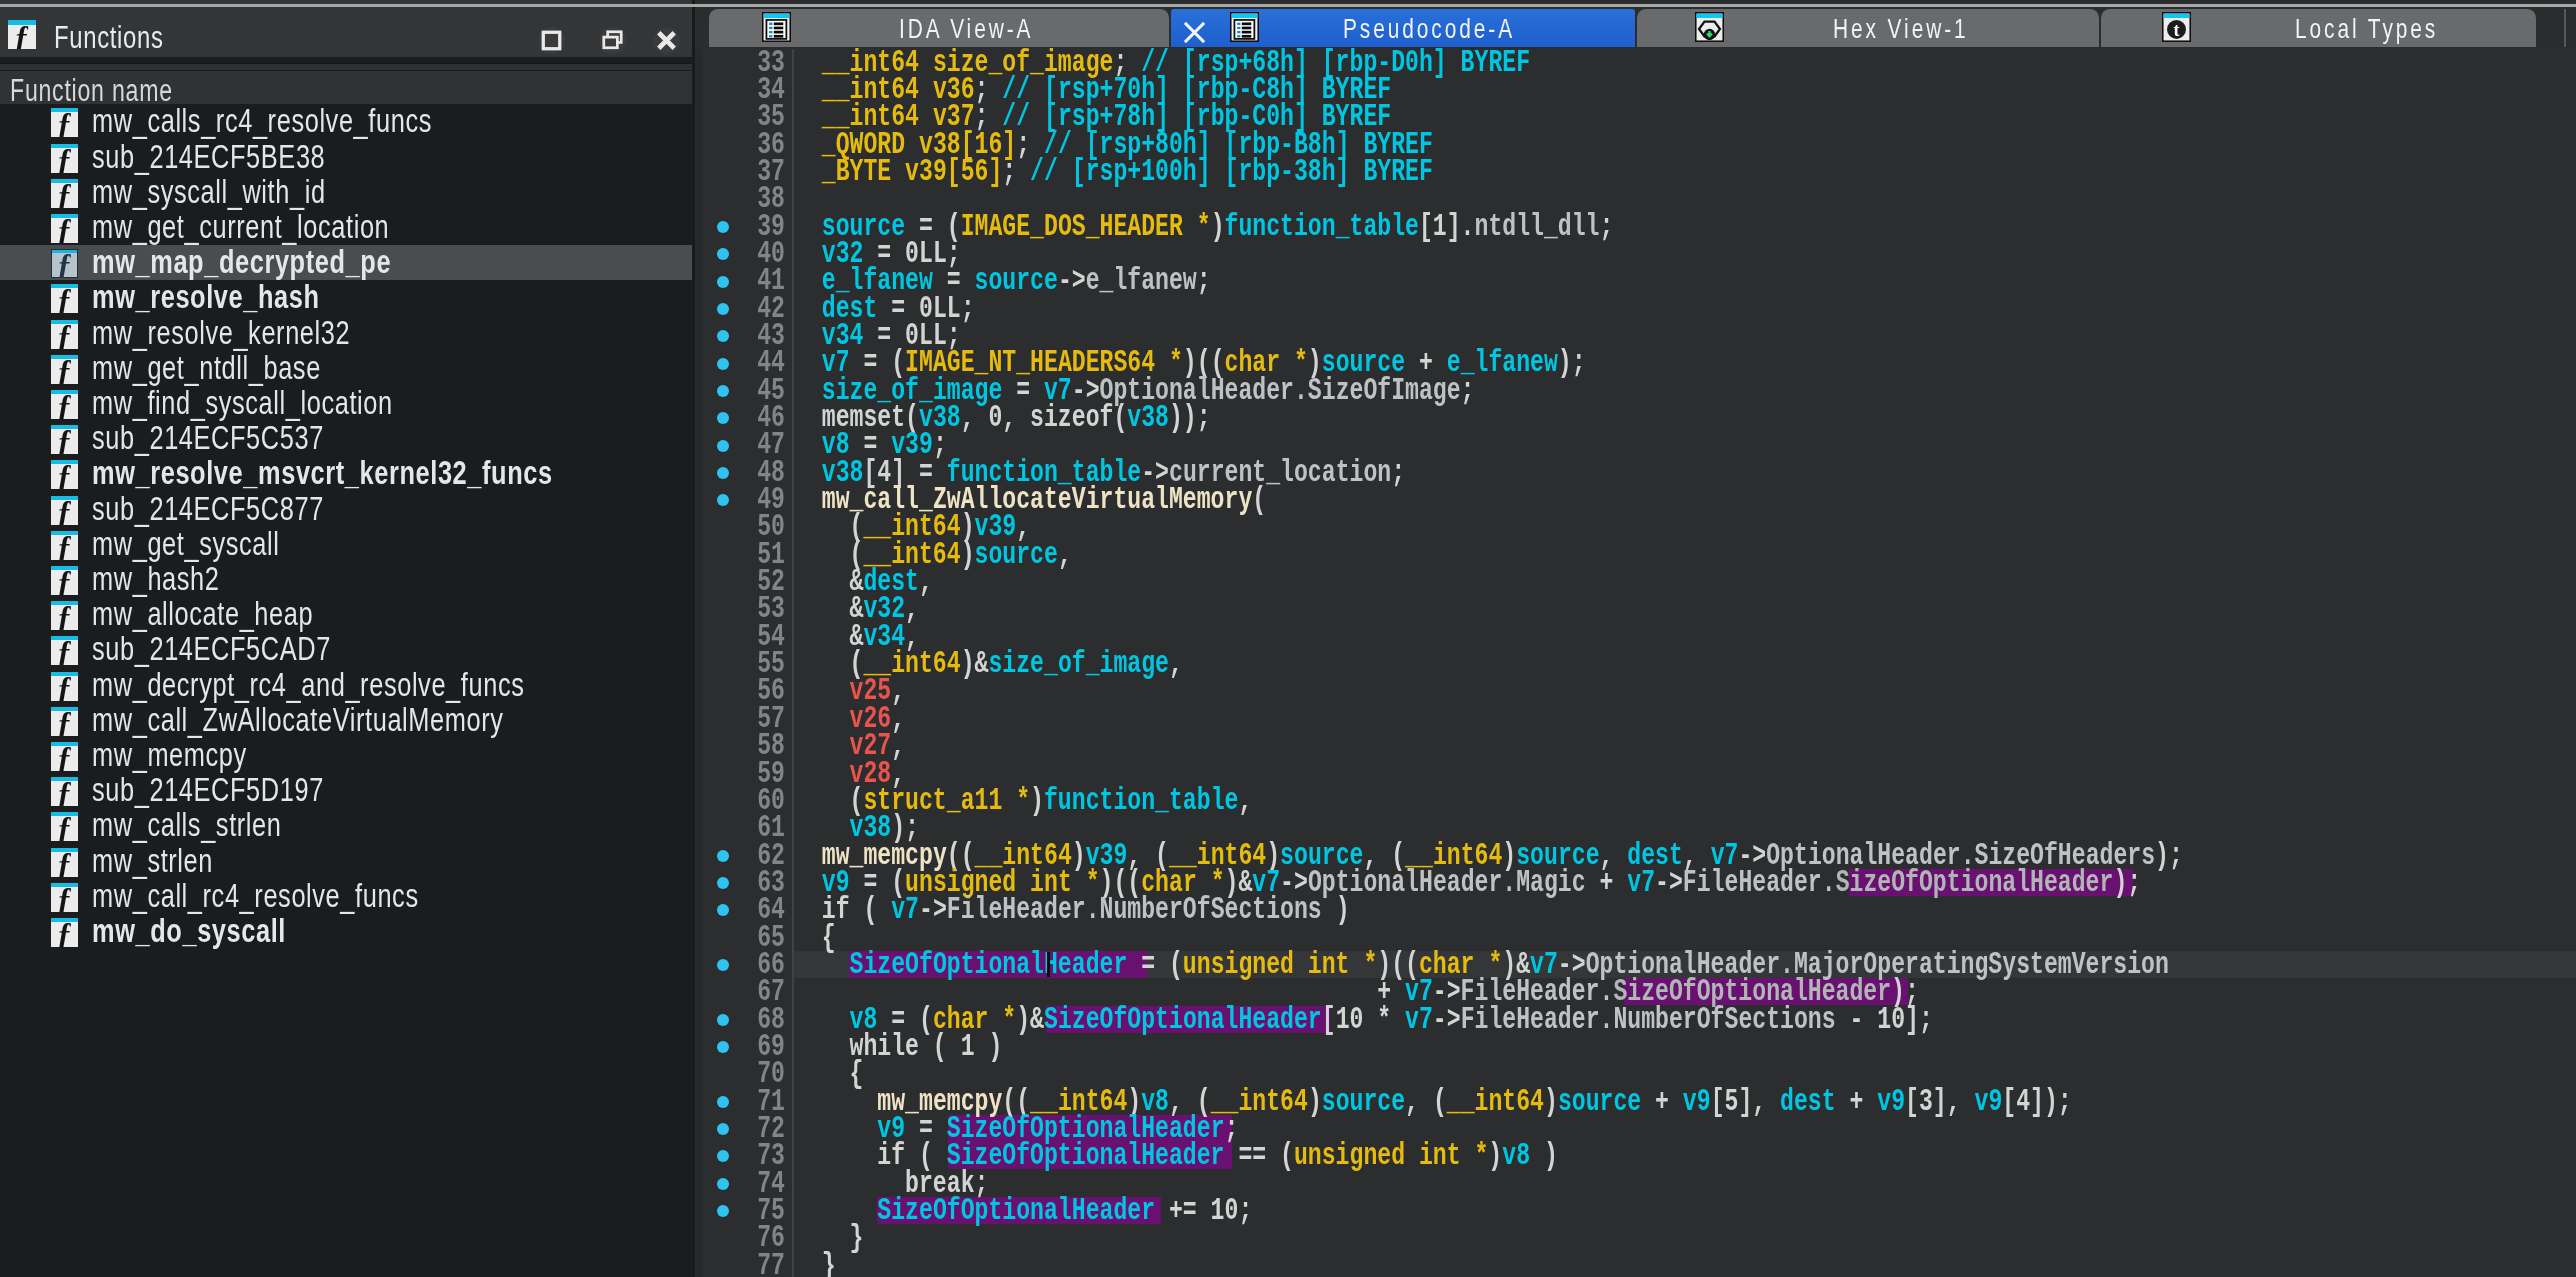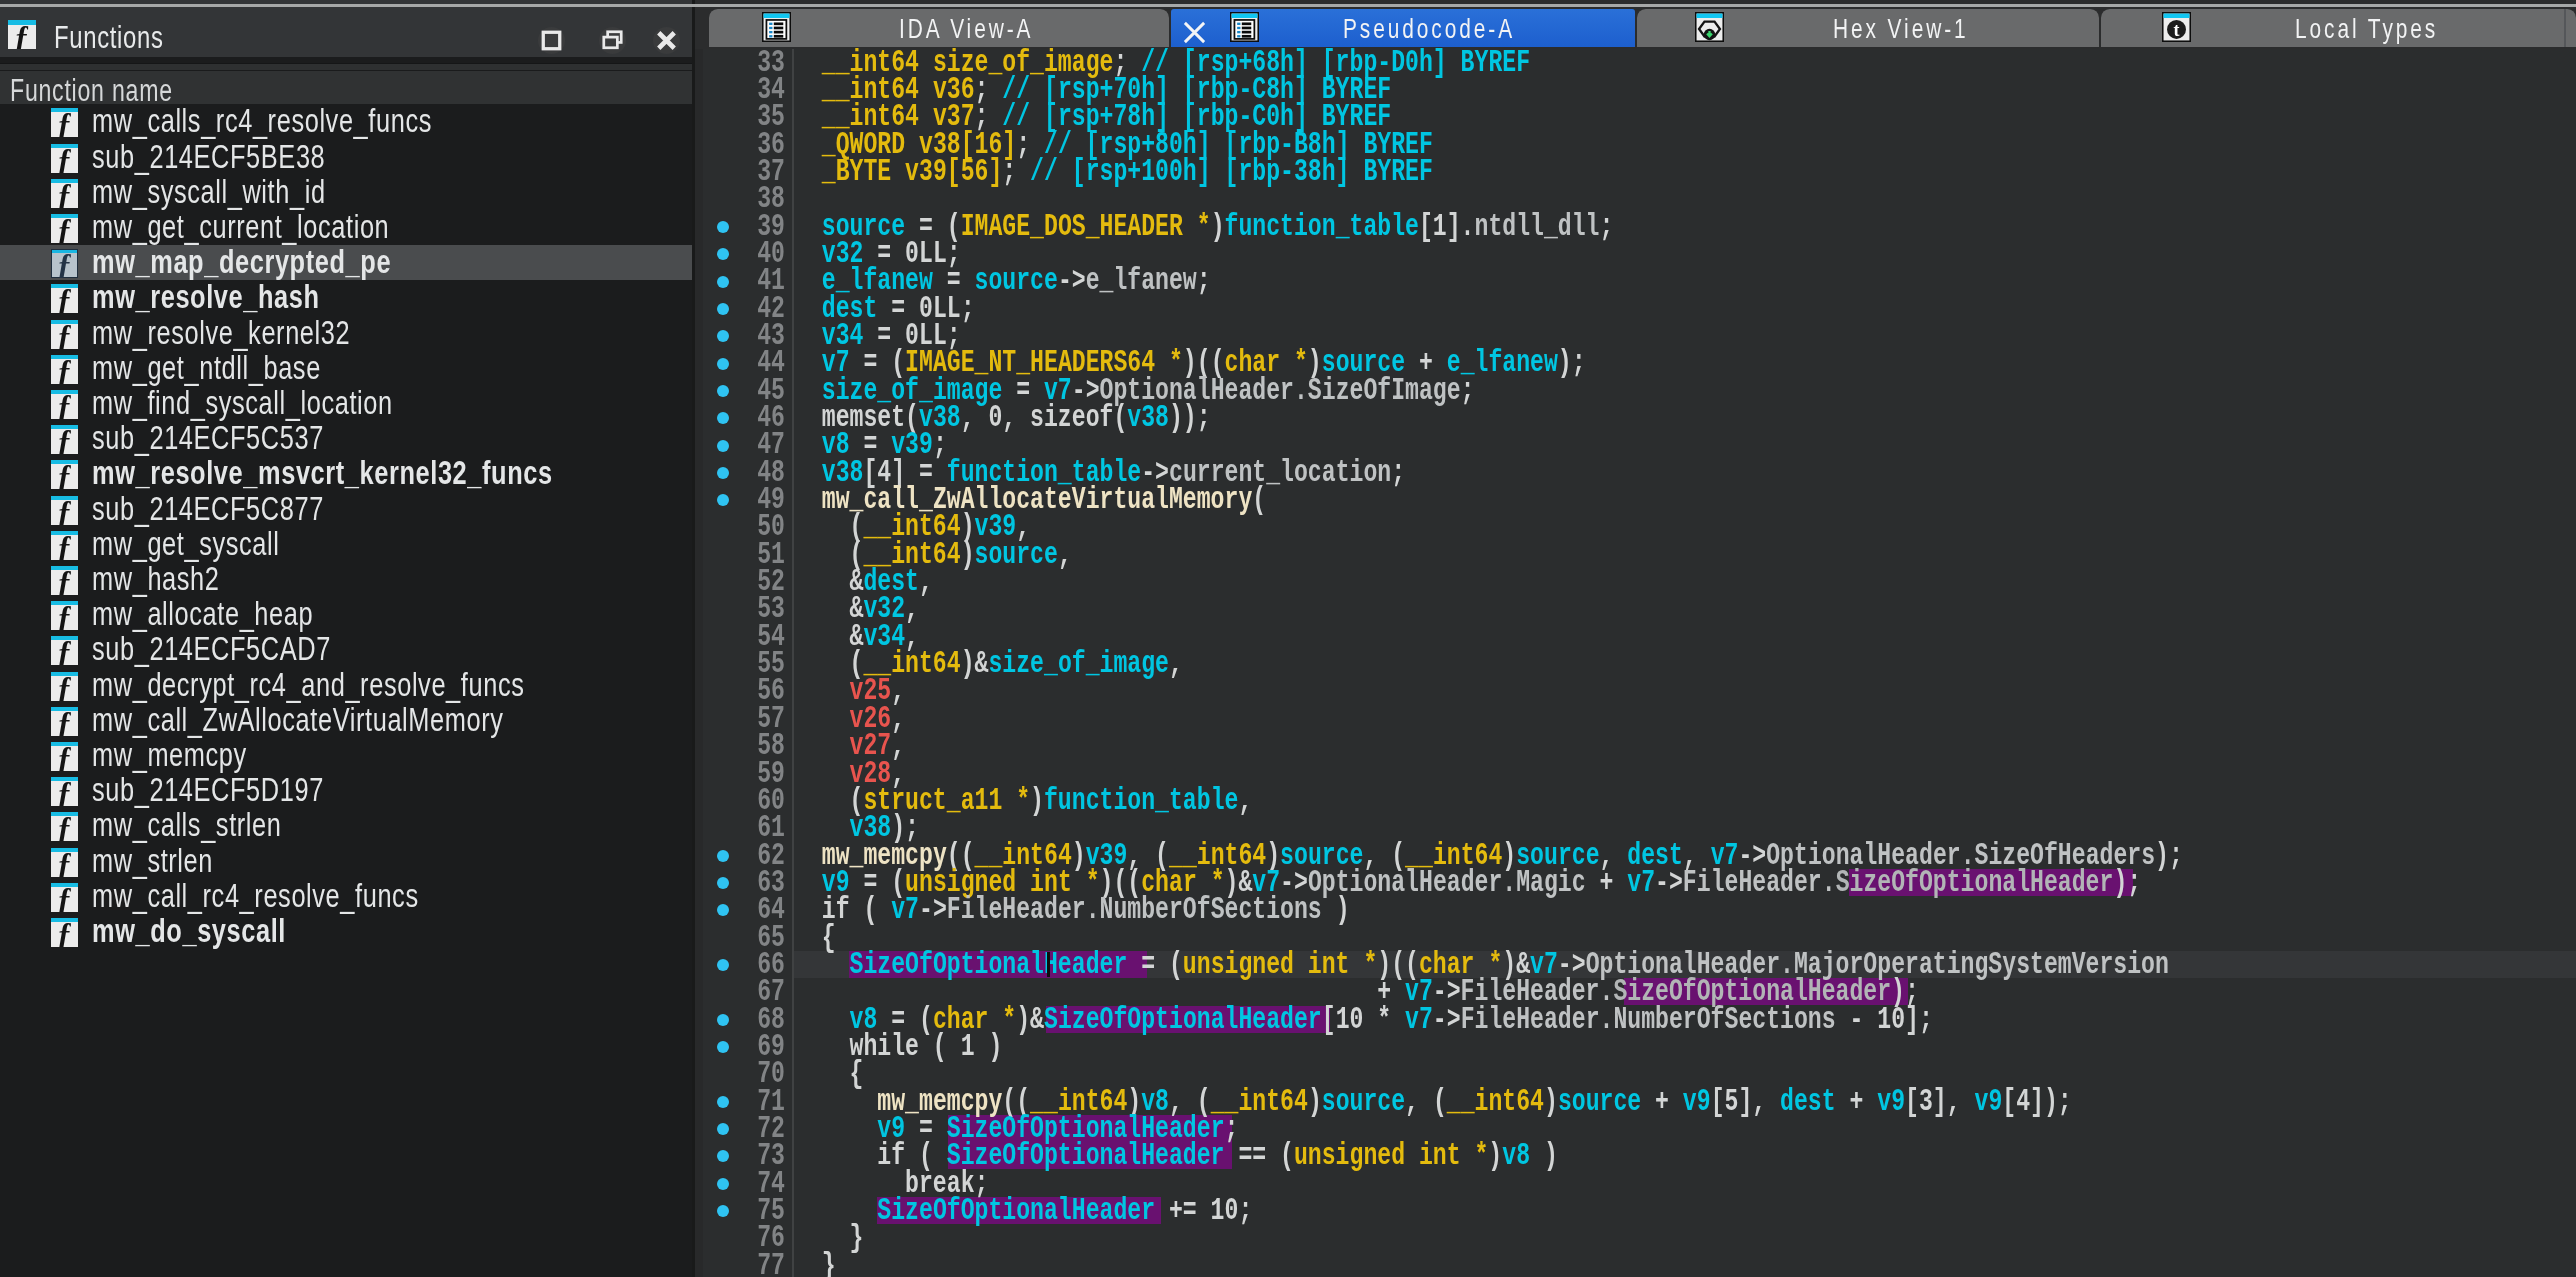--- a/index.html
+++ b/index.html
@@ -278,21 +278,21 @@
 <div class="tab" style="left:1637px;width:462px">
     <span class="lbl sqz" style="left:196px">Hex View-1</span>
   </div>
 <svg class="abs" style="left:1695px;top:12px" width="29" height="30" viewBox="0 0 30 31">
 <rect x="0.8" y="0.8" width="28.4" height="29.4" fill="#ededed" stroke="#0d0d0d" stroke-width="1.6"></rect>
 <rect x="1.6" y="1.6" width="26.8" height="4.6" fill="#10c6f2"></rect>
 <path d="M4.2 17.6 L9.8 9.9 L20.2 9.9 L25.8 17.6 L20.2 25.3 L9.8 25.3 Z" fill="none" stroke="#141414" stroke-width="2.4"></path>
 <circle cx="15" cy="23.2" r="5.9" fill="#141414"></circle>
 <path d="M15 19.6 L15 24.2 M12.5 22.2 L15 25.1 L17.5 22.2" fill="none" stroke="#3ad66e" stroke-width="2.4"></path>
 </svg>
-<div class="tab" style="left:2101px;width:475px">
+<div class="tab" style="left:2101px;width:435px">
     <span class="lbl sqz" style="left:194px">Local Types</span>
   </div>
 <svg class="abs" style="left:2162px;top:12px" width="29" height="30" viewBox="0 0 30 31">
 <rect x="0.8" y="0.8" width="28.4" height="29.4" fill="#ededed" stroke="#0d0d0d" stroke-width="1.6"></rect>
 <rect x="1.6" y="1.6" width="26.8" height="4.6" fill="#10c6f2"></rect>
 <circle cx="15" cy="18" r="9.8" fill="#1c1c1c"></circle>
 <text x="15" y="24.4" font-family="Liberation Serif" font-weight="bold" font-size="18.5" fill="#fff" text-anchor="middle">t</text>
 </svg>
 <div class="abs" style="left:2564px;top:9.2px;width:2.4px;height:38px;background:#55575a"></div>
 <div id="codearea"></div>

